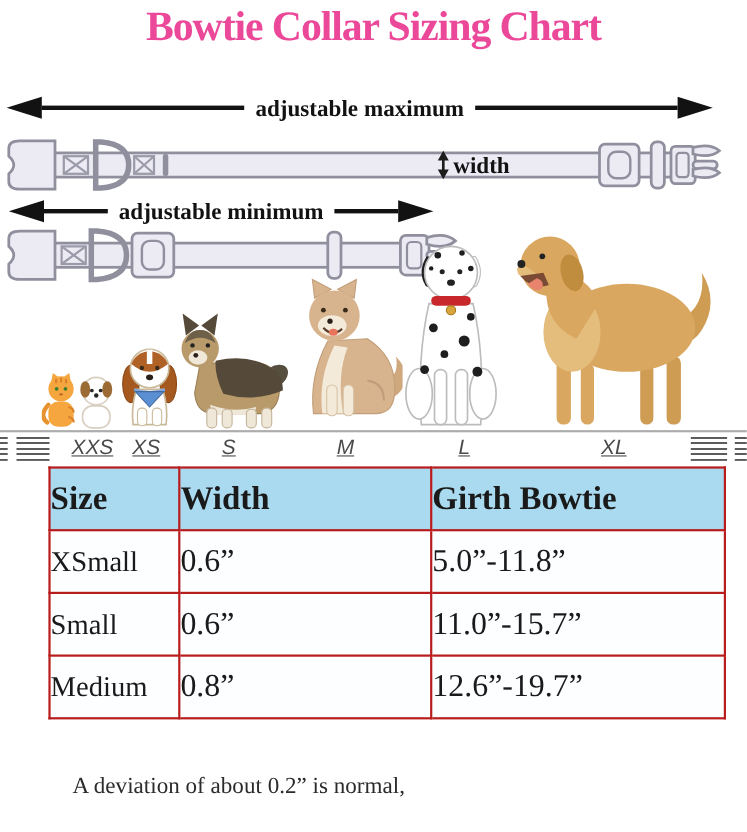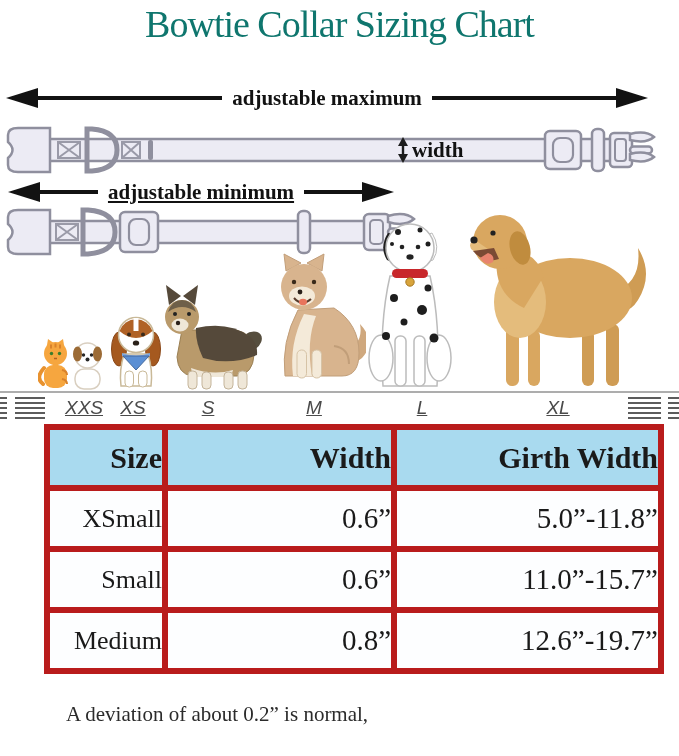--- a/index.html
+++ b/index.html
@@ -1,30 +1,30 @@
 <!DOCTYPE html>
 <html><head>
 <meta charset="utf-8">
 <style>
   html,body{margin:0;padding:0;background:#ffffff;}
   .page{position:relative;width:679px;height:756px;background:#fff;overflow:hidden;
         font-family:"Liberation Serif",serif;color:#111;}
 
   .title{position:absolute;top:2px;left:0;width:100%;text-align:center;
-         font-size:38px;font-weight:400;letter-spacing:-1px;color:#0f766e;}
+         font-size:38px;font-weight:700;letter-spacing:-1px;color:#ec4899;}
 
   
   .arrow-row{position:absolute;display:flex;align-items:center;height:24px;}
   .arrow-line{height:4px;background:#121212;flex:1;}
   .ah{width:0;height:0;border-top:10px solid transparent;border-bottom:10px solid transparent;}
   .ah-left{border-right:32px solid #121212;}
   .ah-right{border-left:32px solid #121212;}
   .arrow-label{font-weight:700;font-size:21px;white-space:nowrap;padding:0 10px;color:#121212;}
   .max-arrow{top:86px;left:6px;width:642px;}
-  .min-arrow{top:180px;left:8px;width:386px;text-decoration:underline;}
+  .min-arrow{top:180px;left:8px;width:386px;}
 
   .collar-svg{position:absolute;left:0;}
   .collar-max{top:120px;}
   .collar-min{top:203px;}
 
   .width-label{position:absolute;left:412px;top:138px;font-size:21px;font-weight:600;color:#121212;}
 
   
   .pet{position:absolute;}
 
@@ -36,21 +36,21 @@
   .hatch-l-edge{left:0;width:7px;}
   .hatch-l{left:15px;width:30px;}
   .hatch-r{left:628px;width:33px;}
   .hatch-r-edge{left:668px;width:11px;}
   .scale-label{position:absolute;top:4px;transform:translateX(-50%);
                font-family:"Liberation Sans",sans-serif;font-style:italic;
                font-size:19px;color:#4a4a4a;text-decoration:underline;}
 
   
   .size-table{position:absolute;left:44px;top:424px;border-collapse:collapse;table-layout:fixed;}
-  .size-table th,.size-table td{border:6px solid #b91c1c;text-align:right;vertical-align:middle;
+  .size-table th,.size-table td{border:2px solid #b91c1c;text-align:left;vertical-align:middle;
         background:#fdfeff;height:55px;padding:0;}
   .size-table th{background:#a9daef;font-size:30px;font-weight:700;color:#1a1a1a;}
   .size-table td{font-size:29px;font-weight:400;color:#1a1a1a;}
   .size-table td.c-size{font-size:26px;}
   .col-size{width:118px;}.col-width{width:229px;}.col-girth{width:267px;}
 
   .footer{position:absolute;left:14px;top:702px;font-size:21px;color:#2b2b2b;line-height:1.18;margin-left:47px;}
   .footer .l1{padding-left:5px;}
 </style>
 </head>
@@ -261,21 +261,21 @@
   <table class="size-table">
     <colgroup>
         <col class="col-size">
         <col class="col-width">
         <col class="col-girth">
       </colgroup>
     <thead>
       <tr>
         <th>Size</th>
         <th>Width</th>
-        <th>Girth Width</th>
+        <th>Girth Bowtie</th>
       </tr>
     </thead>
     <tbody>
       <tr>
         <td class="c-size">XSmall</td>
         <td>0.6”</td>
         <td>5.0”-11.8”</td>
       </tr>
       <tr>
         <td class="c-size">Small</td>

